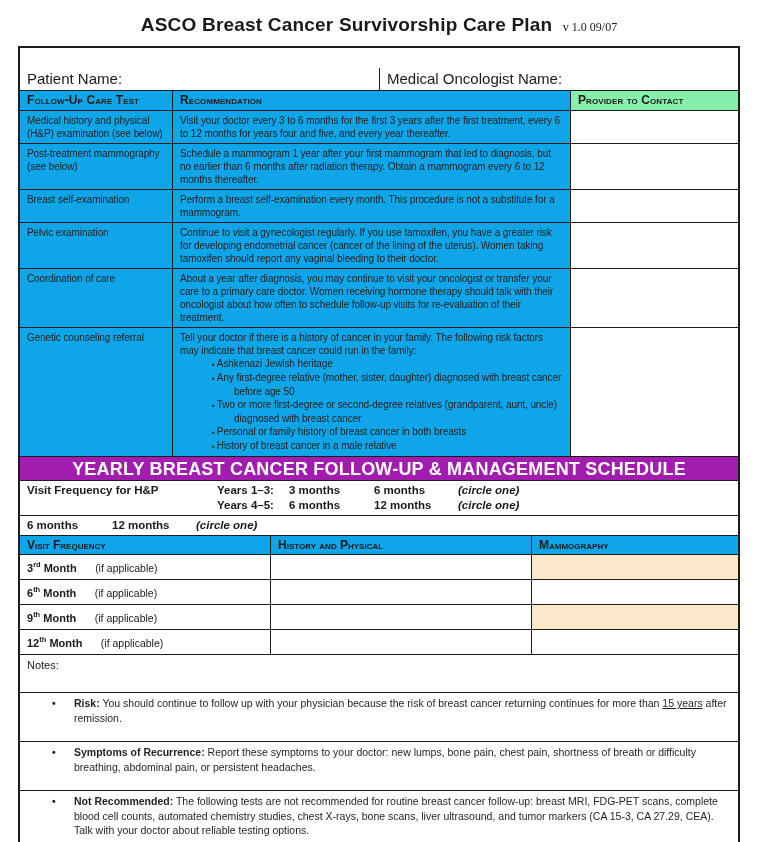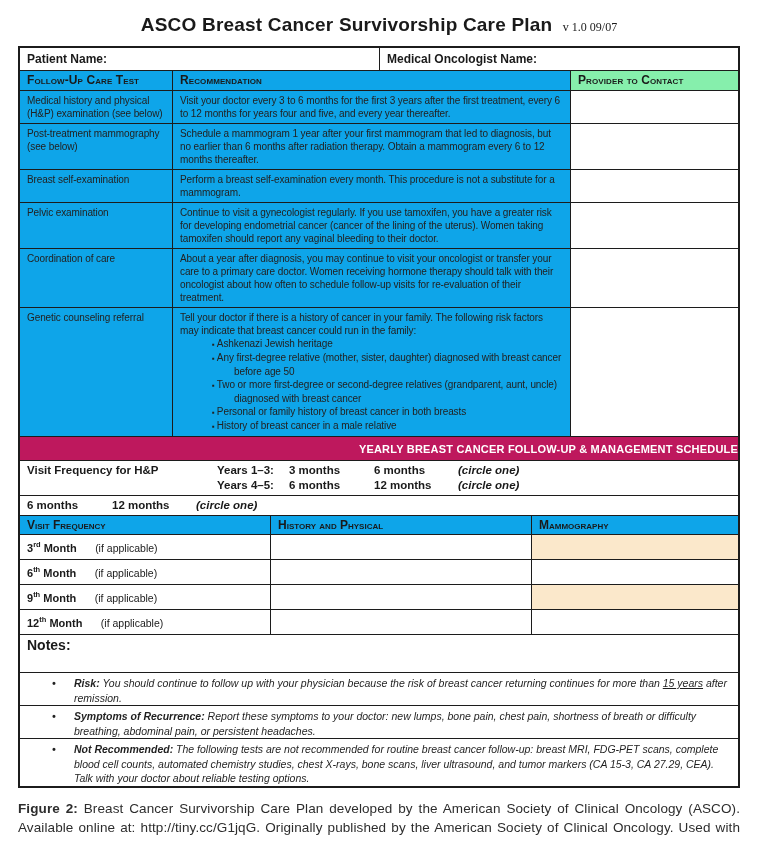--- a/index.html
+++ b/index.html
@@ -30,42 +30,42 @@
   .prow:last-child { border-bottom: none; }
   .cell { padding: 3px 7px; }
   .cell + .cell { border-left: 1px solid #1c1c1c; }
   .cream { background: #0ea5e9; }
   .shaded { background: #fbe8cb; }
 
   
   .body-text { font-size: 10px; line-height: 13px; letter-spacing: -0.1px; color: #222; }
 
   
-  .patient-row .cell { font-weight: bold; font-size: 12px; line-height: 16px; }
+  .patient-row .cell { font-weight: normal; font-size: 15px; line-height: 16px; margin-top: 20px; }
   .pcell-1 { flex: 0 0 359px; }
   .pcell-2 { flex: 1; }
 
   
   .cc-1 { flex: 0 0 152px; }
   .cc-2 { flex: 0 0 398px; }
   .cc-3 { flex: 1; background: #ffffff; }
   .care-header .cell {
     font-variant: small-caps; font-weight: bold; font-size: 12px;
     line-height: 15px; letter-spacing: 0.1px; padding-top: 2px; padding-bottom: 2px;
   }
   .care-header .cc-3 { background: #86efac; }
 
   .risk-list { list-style: none; margin-top: 0; }
   .risk-list li { padding-left: 54px; text-indent: -22px; font-size: 10px; line-height: 13px; letter-spacing: -0.1px; color:#222; }
   .risk-list li::before { content: "▪ "; font-size: 8px; }
 
   
   .banner {
-    background: #be185d; color: #ffffff; text-align: right;
-    font-weight: bold; font-size: 11px; line-height: 24px; height: 24px;
+    background: #a21caf; color: #ffffff; text-align: center;
+    font-weight: bold; font-size: 18px; line-height: 24px; height: 24px;
     border-bottom: 1px solid #1c1c1c; letter-spacing: 0.2px;
   }
 
   
   .vf-row { display: block; font-size: 11.5px; font-weight: bold; line-height: 15px; padding: 2px 7px; }
   .vf-line { display: flex; }
   .vf-label { display: inline-block; width: 190px; }
   .vf-label-wide { display: inline-block; width: 222px; }
   .vf-years { display: inline-block; width: 72px; }
   .vf-opt1 { display: inline-block; width: 85px; }
@@ -79,24 +79,24 @@
   .sched-header .cell {
     font-variant: small-caps; font-weight: bold; font-size: 12px;
     line-height: 14px; padding-top: 2px; padding-bottom: 2px;
   }
   .month-row .cell { min-height: 19px; }
   .month-label { font-weight: bold; font-size: 11px; line-height: 14px; margin-top: 24px; }
   .month-label sup { font-size: 7.5px; }
   .month-note { font-weight: normal; font-size: 10.5px; margin-left: 14px; }
 
   
-  .notes-row .cell { min-height: 37px; font-weight: bold; font-size: 14px; line-height: 14px; }
-
-  
-  .foot-row { padding: 3px 10px 0 10px; font-style: italic; }
+  .notes-row .cell { min-height: 37px; font-weight: normal; font-size: 11px; line-height: 14px; }
+
+  
+  .foot-row { padding: 3px 10px 16px 10px; }
   .foot-item { list-style: none; padding-left: 44px; text-indent: -22px; font-size: 10.5px; line-height: 14.5px; color: #1f1f1f; }
   .foot-item::before { content: "•"; display: inline-block; width: 22px; text-indent: 0; font-weight: bold; }
   .foot-bold { font-weight: bold; }
   .underlined { text-decoration: underline; }
 
   
   .caption {
     margin-top: 11px; width: 722px;
     font-size: 13.5px; line-height: 19px; color: #2d2d2d;
     text-align: justify; letter-spacing: 0.1px;

